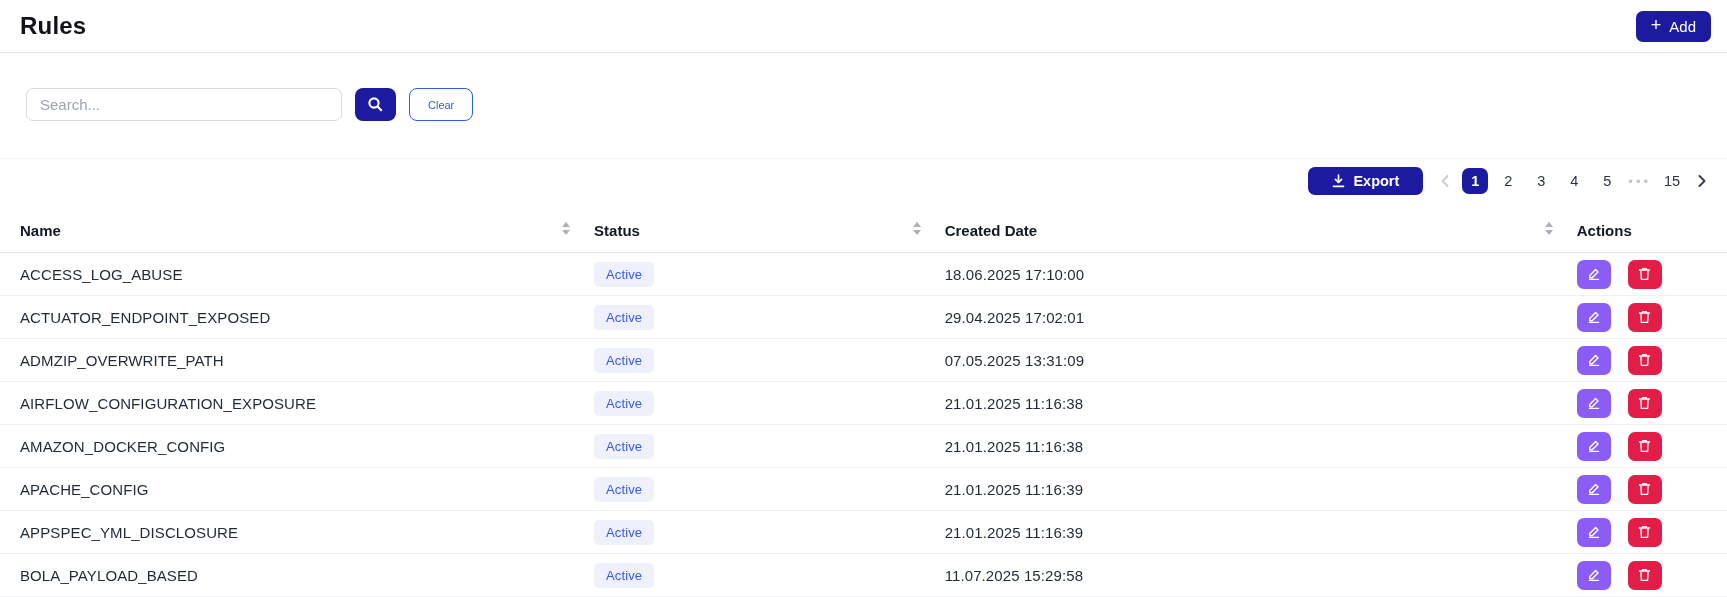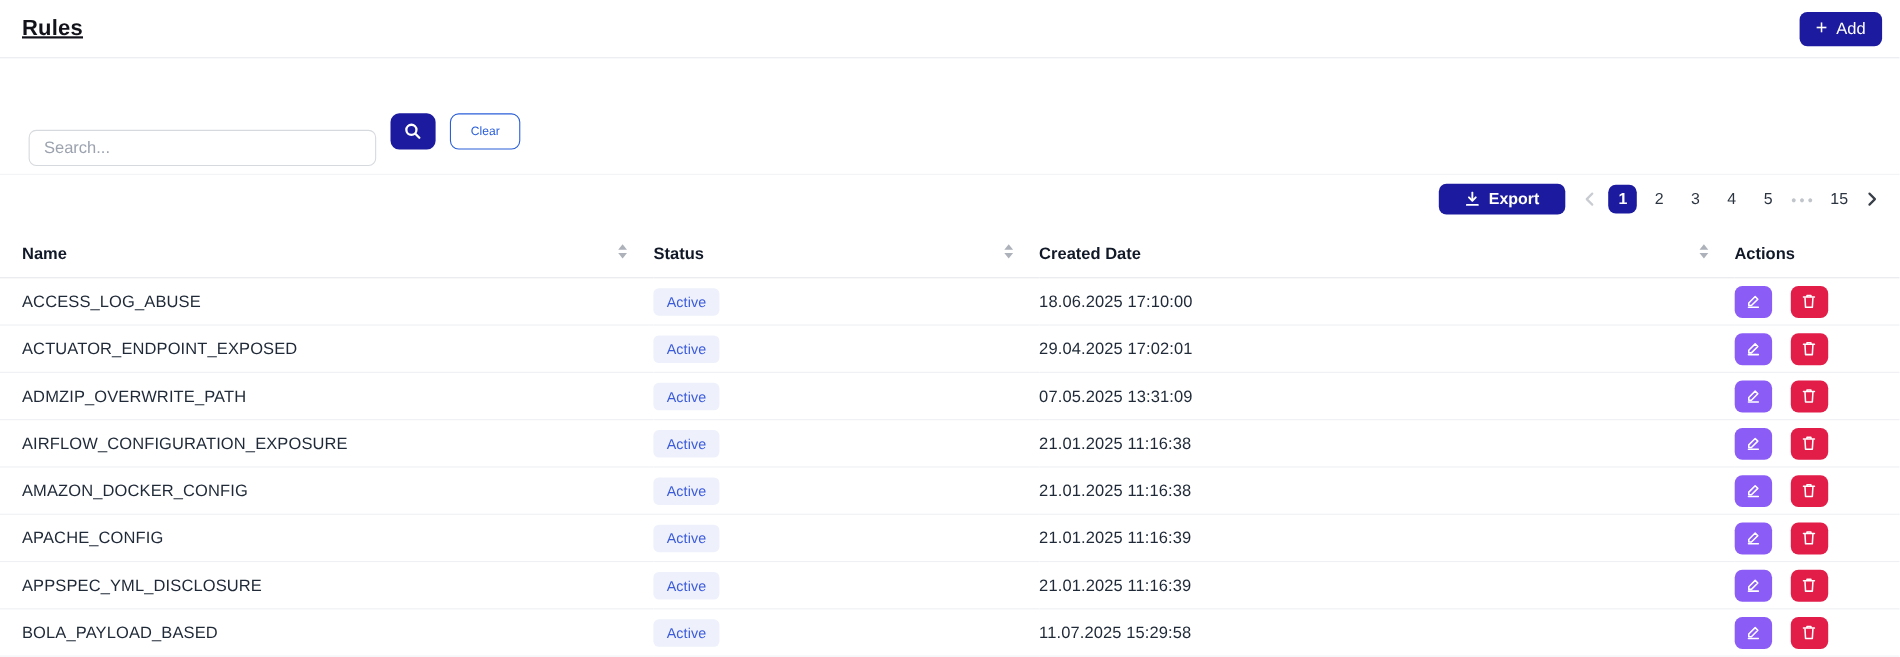--- a/index.html
+++ b/index.html
@@ -18,32 +18,32 @@
   }
   button{font-family:"Liberation Sans",sans-serif;cursor:pointer;border:none;background:none;padding:0;}
 
   
   .page-header{
     position:absolute;top:0;left:0;right:0;height:53px;
     border-bottom:1px solid #e9eaee;
     display:flex;align-items:center;justify-content:space-between;
     padding:0 16px 0 20px;
   }
-  .page-title{font-size:20px;font-weight:800;color:#12121a;letter-spacing:.2px;text-decoration:underline;}
+  .page-title{font-size:24px;font-weight:800;color:#12121a;letter-spacing:.2px;}
   .add-btn{
     background:var(--primary-navy);color:#fff;height:31px;border-radius:7px;
     padding:0 15px;font-size:15px;display:inline-flex;align-items:center;gap:8px;
   }
   .add-btn .plus{font-size:18px;font-weight:400;line-height:1;margin-top:-2px;}
 
   
   .search-row{position:absolute;top:88px;left:26px;display:flex;align-items:center;gap:13px;}
   .search-input{
     width:316px;height:33px;border:1px solid #d6d9de;border-radius:7px;
-    padding:0 13px;font-size:15px;color:#374151;outline:none;margin-top:30px;
+    padding:0 13px;font-size:15px;color:#374151;outline:none;
   }
   .search-input::placeholder{color:#9ca3af;}
   .search-btn{
     width:41px;height:33px;background:var(--primary-navy);border-radius:8px;
     display:inline-flex;align-items:center;justify-content:center;
   }
   .clear-btn{
     height:33px;padding:0 18px;border:1px solid var(--link-blue);border-radius:8px;
     background:#fff;color:var(--link-blue);font-size:11px;
   }

